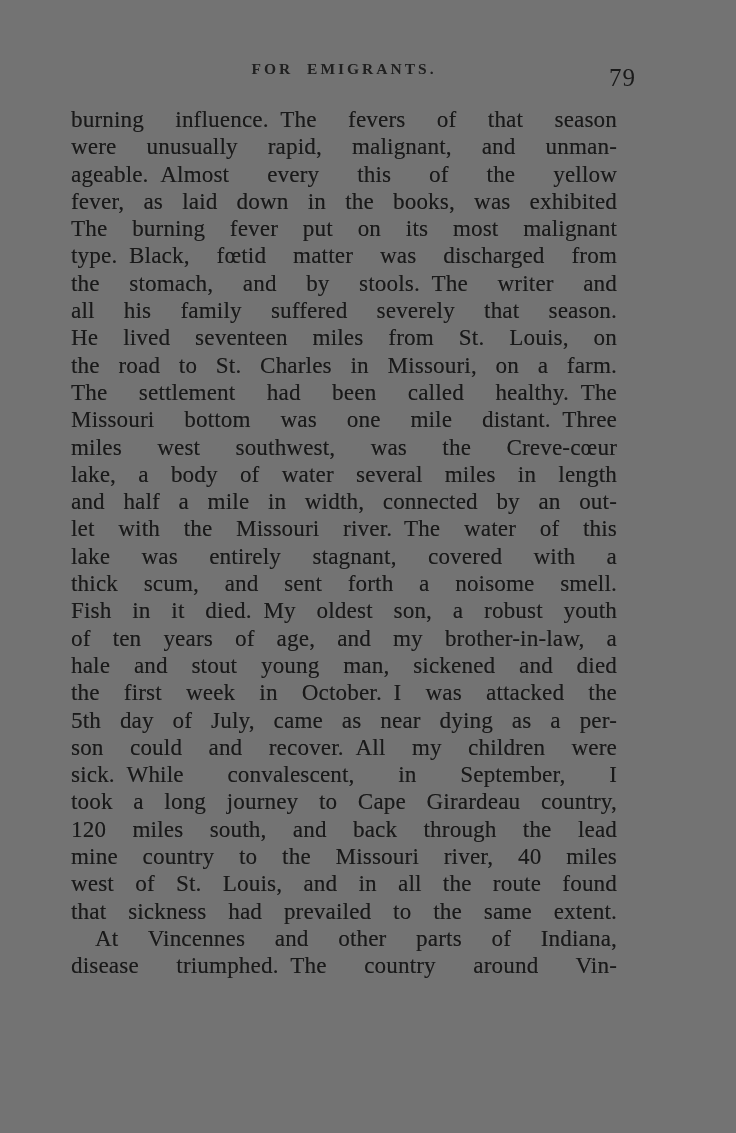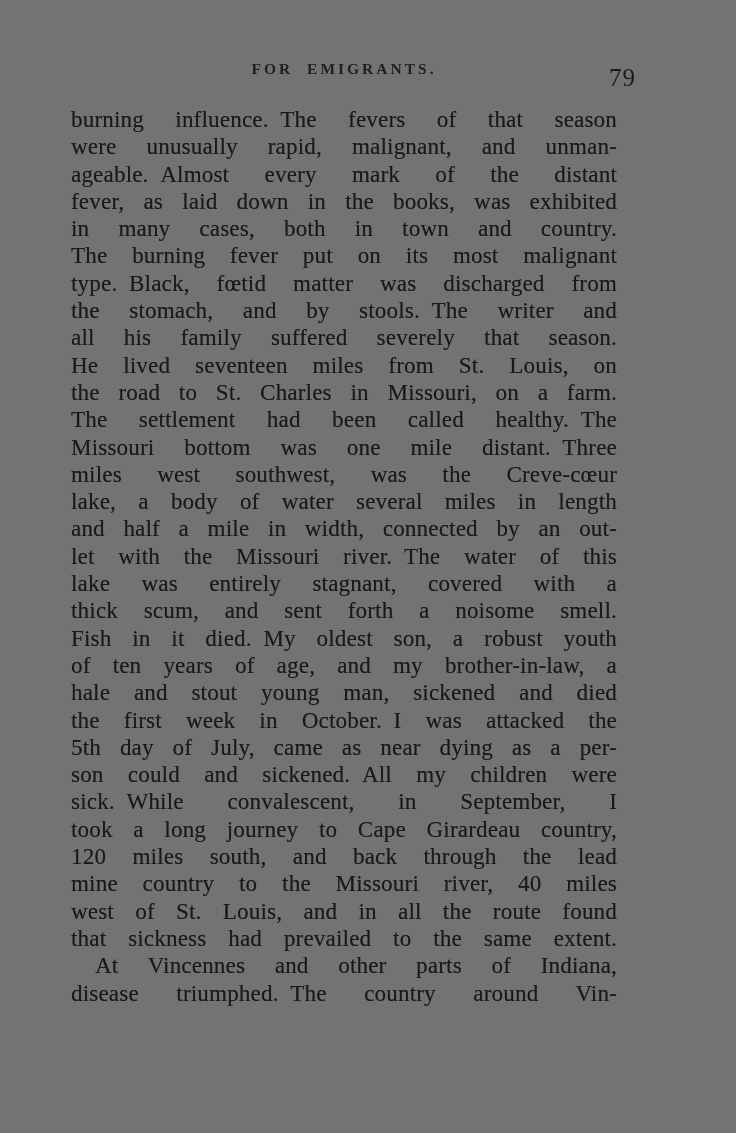--- a/index.html
+++ b/index.html
@@ -59,43 +59,42 @@
 </style>
 </head>
 <body>
 
 <div class="page">
   <div class="running-head">FOR EMIGRANTS.</div>
   <div class="page-number">79</div>
   <div class="text-block">
       <div class="line">burning influence. The fevers of that season</div>
       <div class="line">were unusually rapid, malignant, and unman-</div>
-      <div class="line">ageable. Almost every mark of the distant</div>
+      <div class="line">ageable. Almost every this of the yellow</div>
       <div class="line">fever, as laid down in the books, was exhibited</div>
-      <div class="line">in many cases, both in town and country.</div>
       <div class="line">The burning fever put on its most malignant</div>
       <div class="line">type. Black, fœtid matter was discharged from</div>
       <div class="line">the stomach, and by stools. The writer and</div>
       <div class="line">all his family suffered severely that season.</div>
       <div class="line">He lived seventeen miles from St. Louis, on</div>
       <div class="line">the road to St. Charles in Missouri, on a farm.</div>
       <div class="line">The settlement had been called healthy. The</div>
       <div class="line">Missouri bottom was one mile distant. Three</div>
       <div class="line">miles west southwest, was the Creve-cœur</div>
       <div class="line">lake, a body of water several miles in length</div>
       <div class="line">and half a mile in width, connected by an out-</div>
       <div class="line">let with the Missouri river. The water of this</div>
       <div class="line">lake was entirely stagnant, covered with a</div>
       <div class="line">thick scum, and sent forth a noisome smell.</div>
       <div class="line">Fish in it died. My oldest son, a robust youth</div>
       <div class="line">of ten years of age, and my brother-in-law, a</div>
       <div class="line">hale and stout young man, sickened and died</div>
       <div class="line">the first week in October. I was attacked the</div>
       <div class="line">5th day of July, came as near dying as a per-</div>
-      <div class="line">son could and sickened. All my children were</div>
+      <div class="line">son could and recover. All my children were</div>
       <div class="line">sick. While convalescent, in September, I</div>
       <div class="line">took a long journey to Cape Girardeau country,</div>
       <div class="line">120 miles south, and back through the lead</div>
       <div class="line">mine country to the Missouri river, 40 miles</div>
       <div class="line">west of St. Louis, and in all the route found</div>
       <div class="line">that sickness had prevailed to the same extent.</div>
       <div class="line indent">At Vincennes and other parts of Indiana,</div>
       <div class="line">disease triumphed. The country around Vin-</div>
     </div>
 </div>

